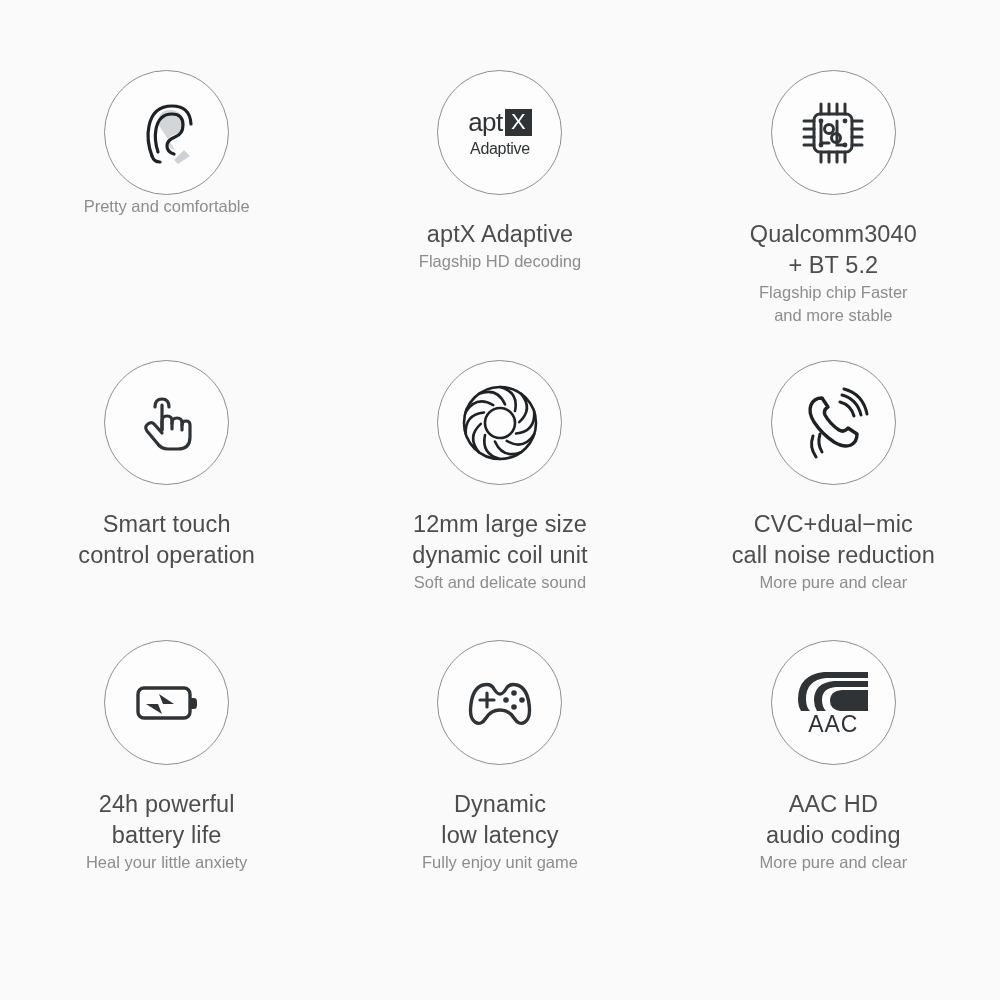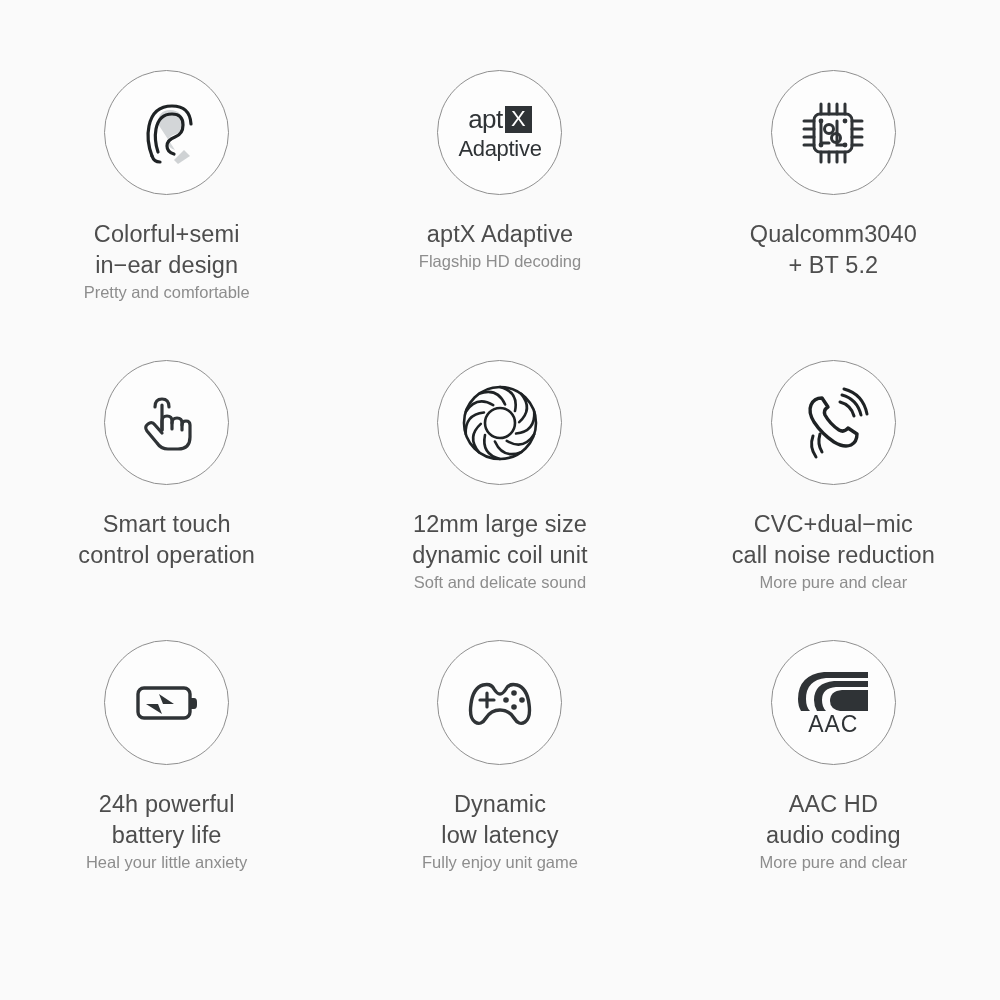--- a/index.html
+++ b/index.html
@@ -82,21 +82,21 @@
     height: 27px;
     background: #2f3336;
     color: #ffffff;
     font-size: 22px;
     display: flex;
     align-items: center;
     justify-content: center;
     font-family: "Liberation Sans", sans-serif;
   }
   .aptx-bottom {
-    font-size: 22px;
+    font-size: 16px;
     color: #2f3336;
     margin-top: 5px;
     letter-spacing: -0.3px;
   }
   
   .aac {
     display: flex;
     flex-direction: column;
     align-items: center;
     justify-content: center;
@@ -116,22 +116,20 @@
   <div class="feature-cell">
     <div class="icon-circle">
       <svg width="78" height="78" viewBox="0 0 78 78" aria-hidden="true">
         <path d="M46 66 L56 56 L62 62 L50 70 Z" fill="#cfd2d4"></path>
         <path d="M30 30 Q30 16 42 16 Q55 16 55 30 Q55 38 48 40 Q40 42 40 48 Q40 54 47 56" fill="#d3d6d8" stroke="none"></path>
         <path d="M24 62 Q18 46 21 32 Q25 12 44 12 Q62 12 63 30" fill="none" stroke="#1e2224" stroke-width="3.2" stroke-linecap="round"></path>
         <path d="M30 58 Q26 46 28 35 Q31 20 44 20 Q55 20 55 31 Q55 40 47 43 Q39 46 39 52 Q39 58 46 60" fill="none" stroke="#1e2224" stroke-width="3.2" stroke-linecap="round"></path>
         <path d="M24 62 Q26 68 32 68" fill="none" stroke="#1e2224" stroke-width="3.2" stroke-linecap="round"></path>
       </svg>
     </div>
-    <div class="feature-title">Colorful+semi
-in−ear design</div>
     <div class="feature-sub">Pretty and comfortable</div>
   </div>
 
   <div class="feature-cell">
     <div class="icon-circle">
       <div class="aptx">
         <div class="aptx-top">
           <span class="aptx-word">apt</span>
           <span class="aptx-x">X</span>
         </div>
@@ -169,20 +167,22 @@
           <circle cx="40" cy="42" r="4.5"></circle>
         </g>
         <circle cx="25" cy="25" r="2.4" fill="#2f3336"></circle>
         <circle cx="49" cy="25" r="2.4" fill="#2f3336"></circle>
         <circle cx="25" cy="49" r="2.4" fill="#2f3336"></circle>
         <circle cx="49" cy="49" r="2.4" fill="#2f3336"></circle>
       </svg>
     </div>
     <div class="feature-title">Qualcomm3040
 + BT 5.2</div>
+    <div class="feature-sub">Flagship chip Faster
+and more stable</div>
   </div>
 
   <div class="feature-cell">
     <div class="icon-circle">
       <svg width="72" height="72" viewBox="0 0 72 72" aria-hidden="true">
         <g stroke="#2f3336" stroke-width="3.2" fill="none" stroke-linecap="round" stroke-linejoin="round">
           <path d="M24 20 Q24 12 31 12 Q38 12 38 20"></path>
           <path d="M31 18 L31 43"></path>
           <path d="M31 43 L31 34 Q31 29 36 29 Q41 29 41 34 L41 42"></path>
           <path d="M41 36 Q41 31 46 31 Q51 31 51 36 L51 43"></path>

